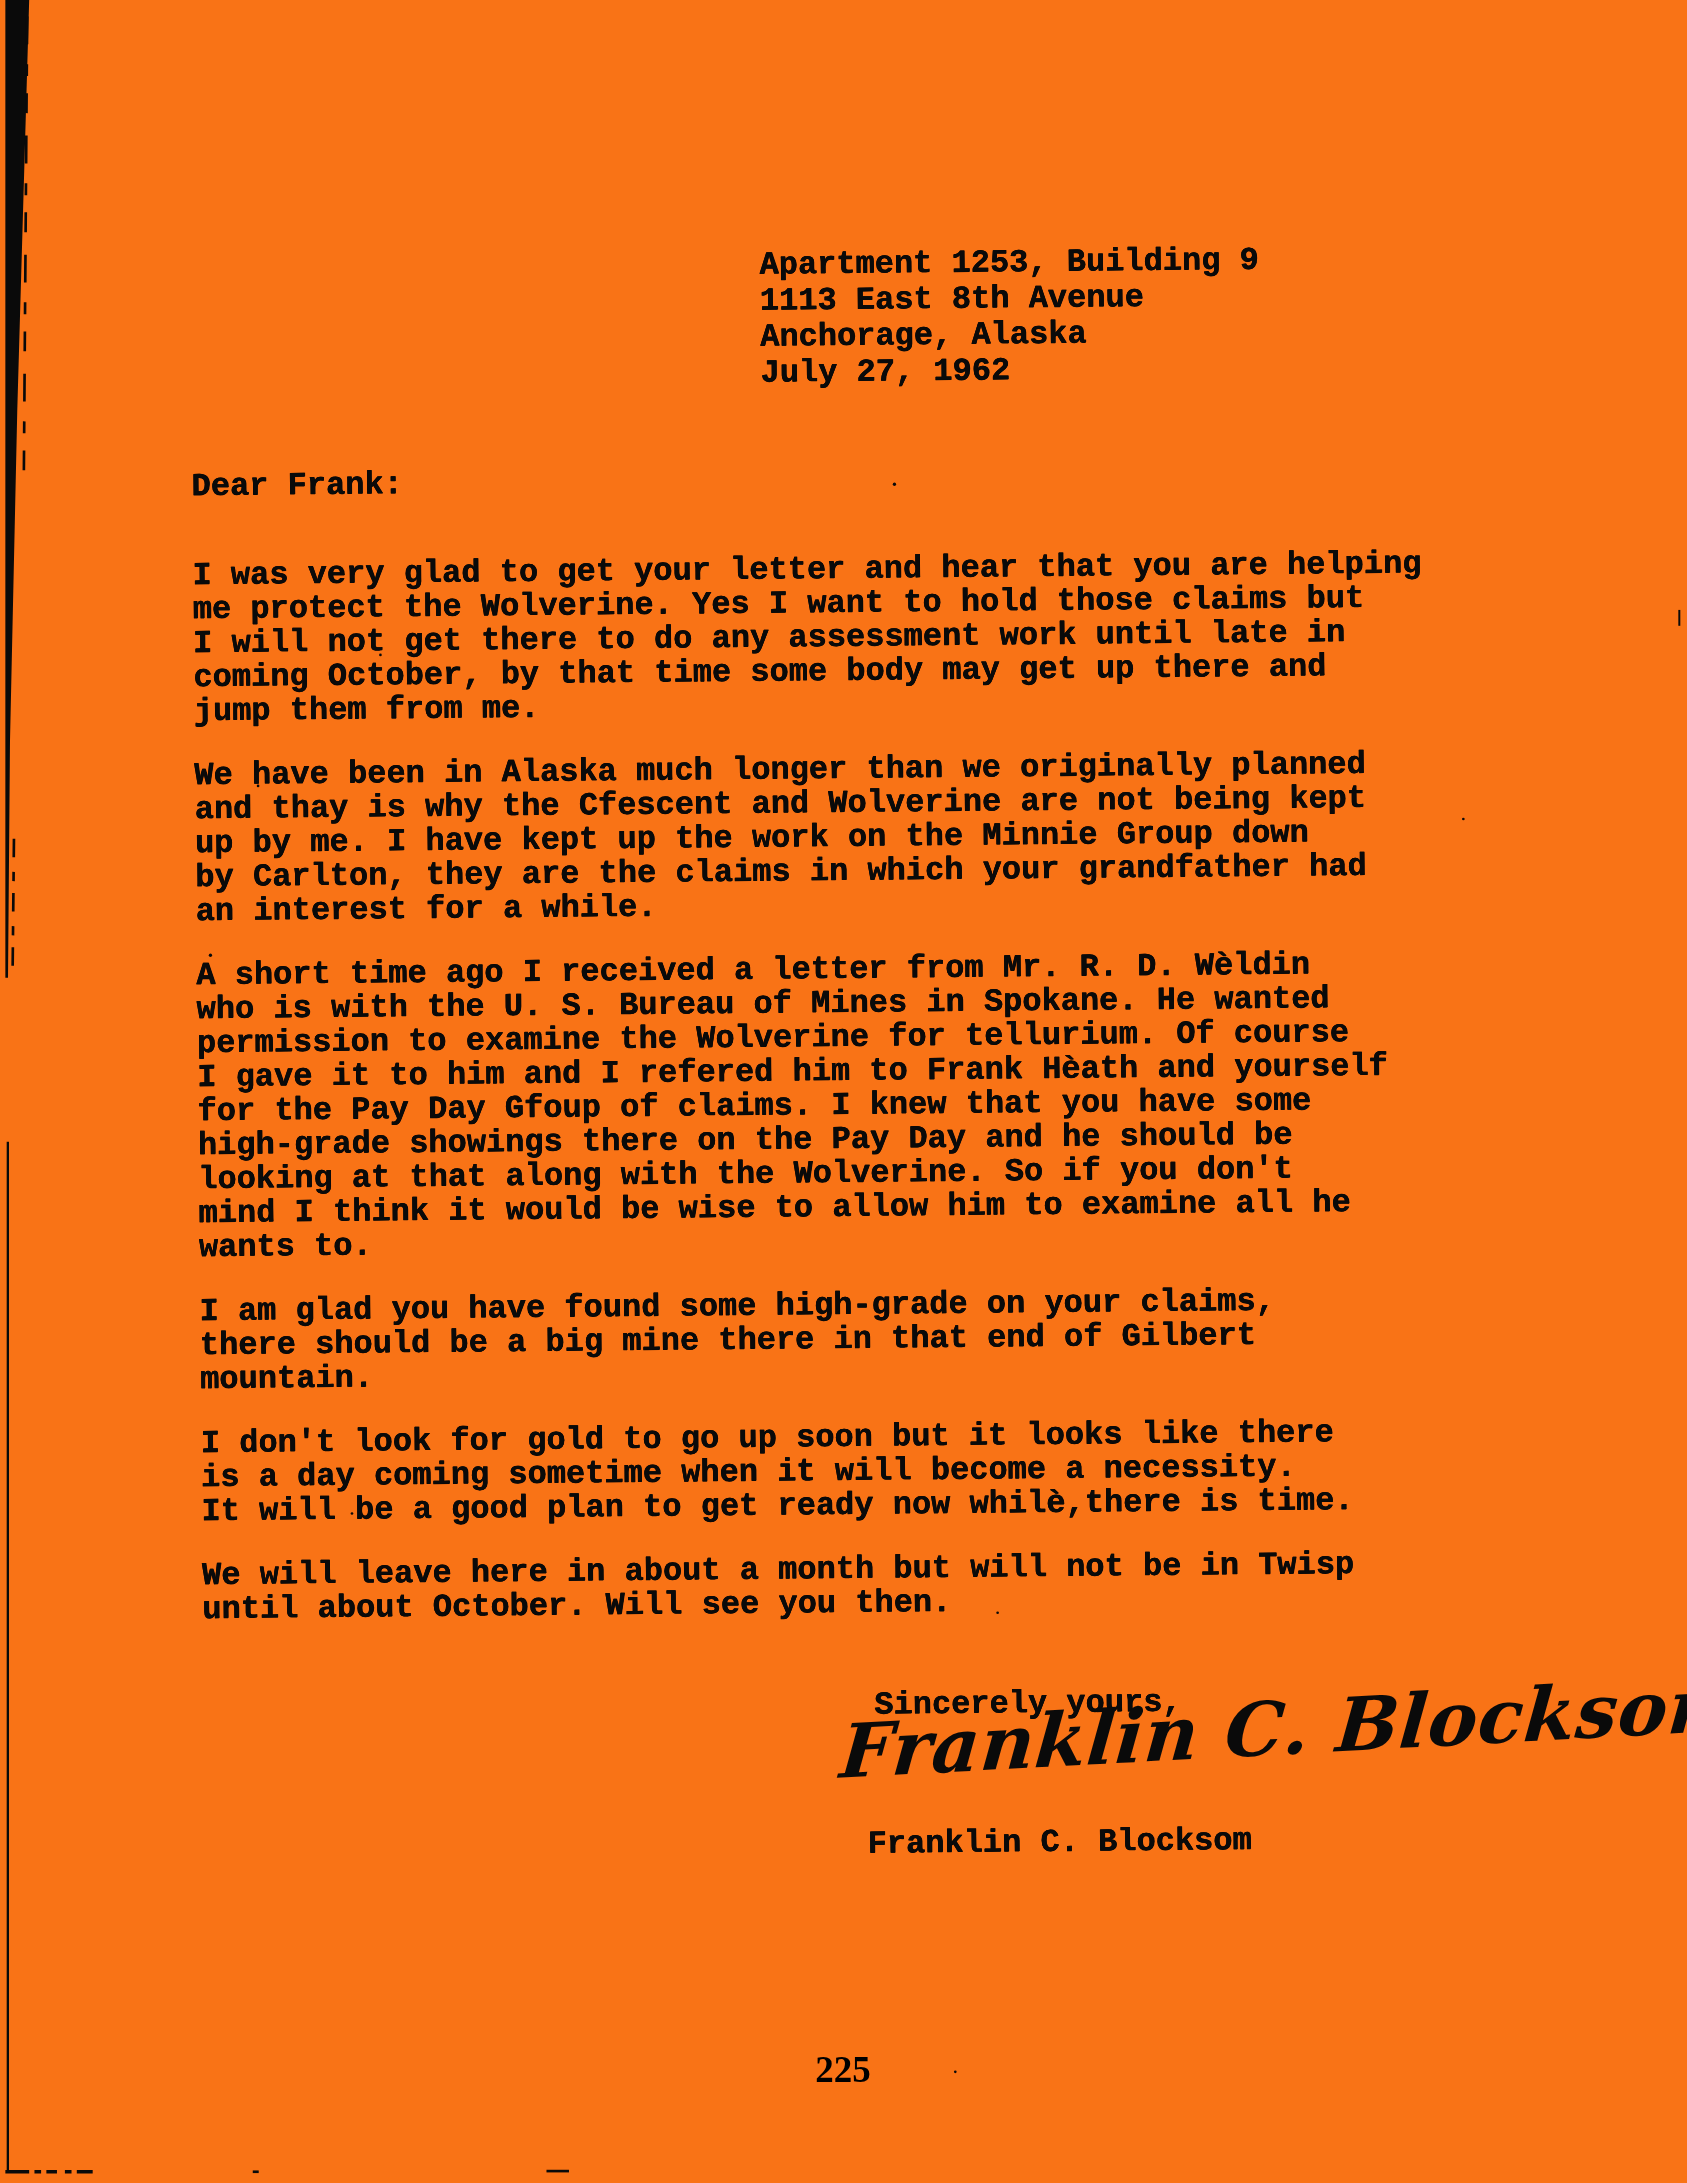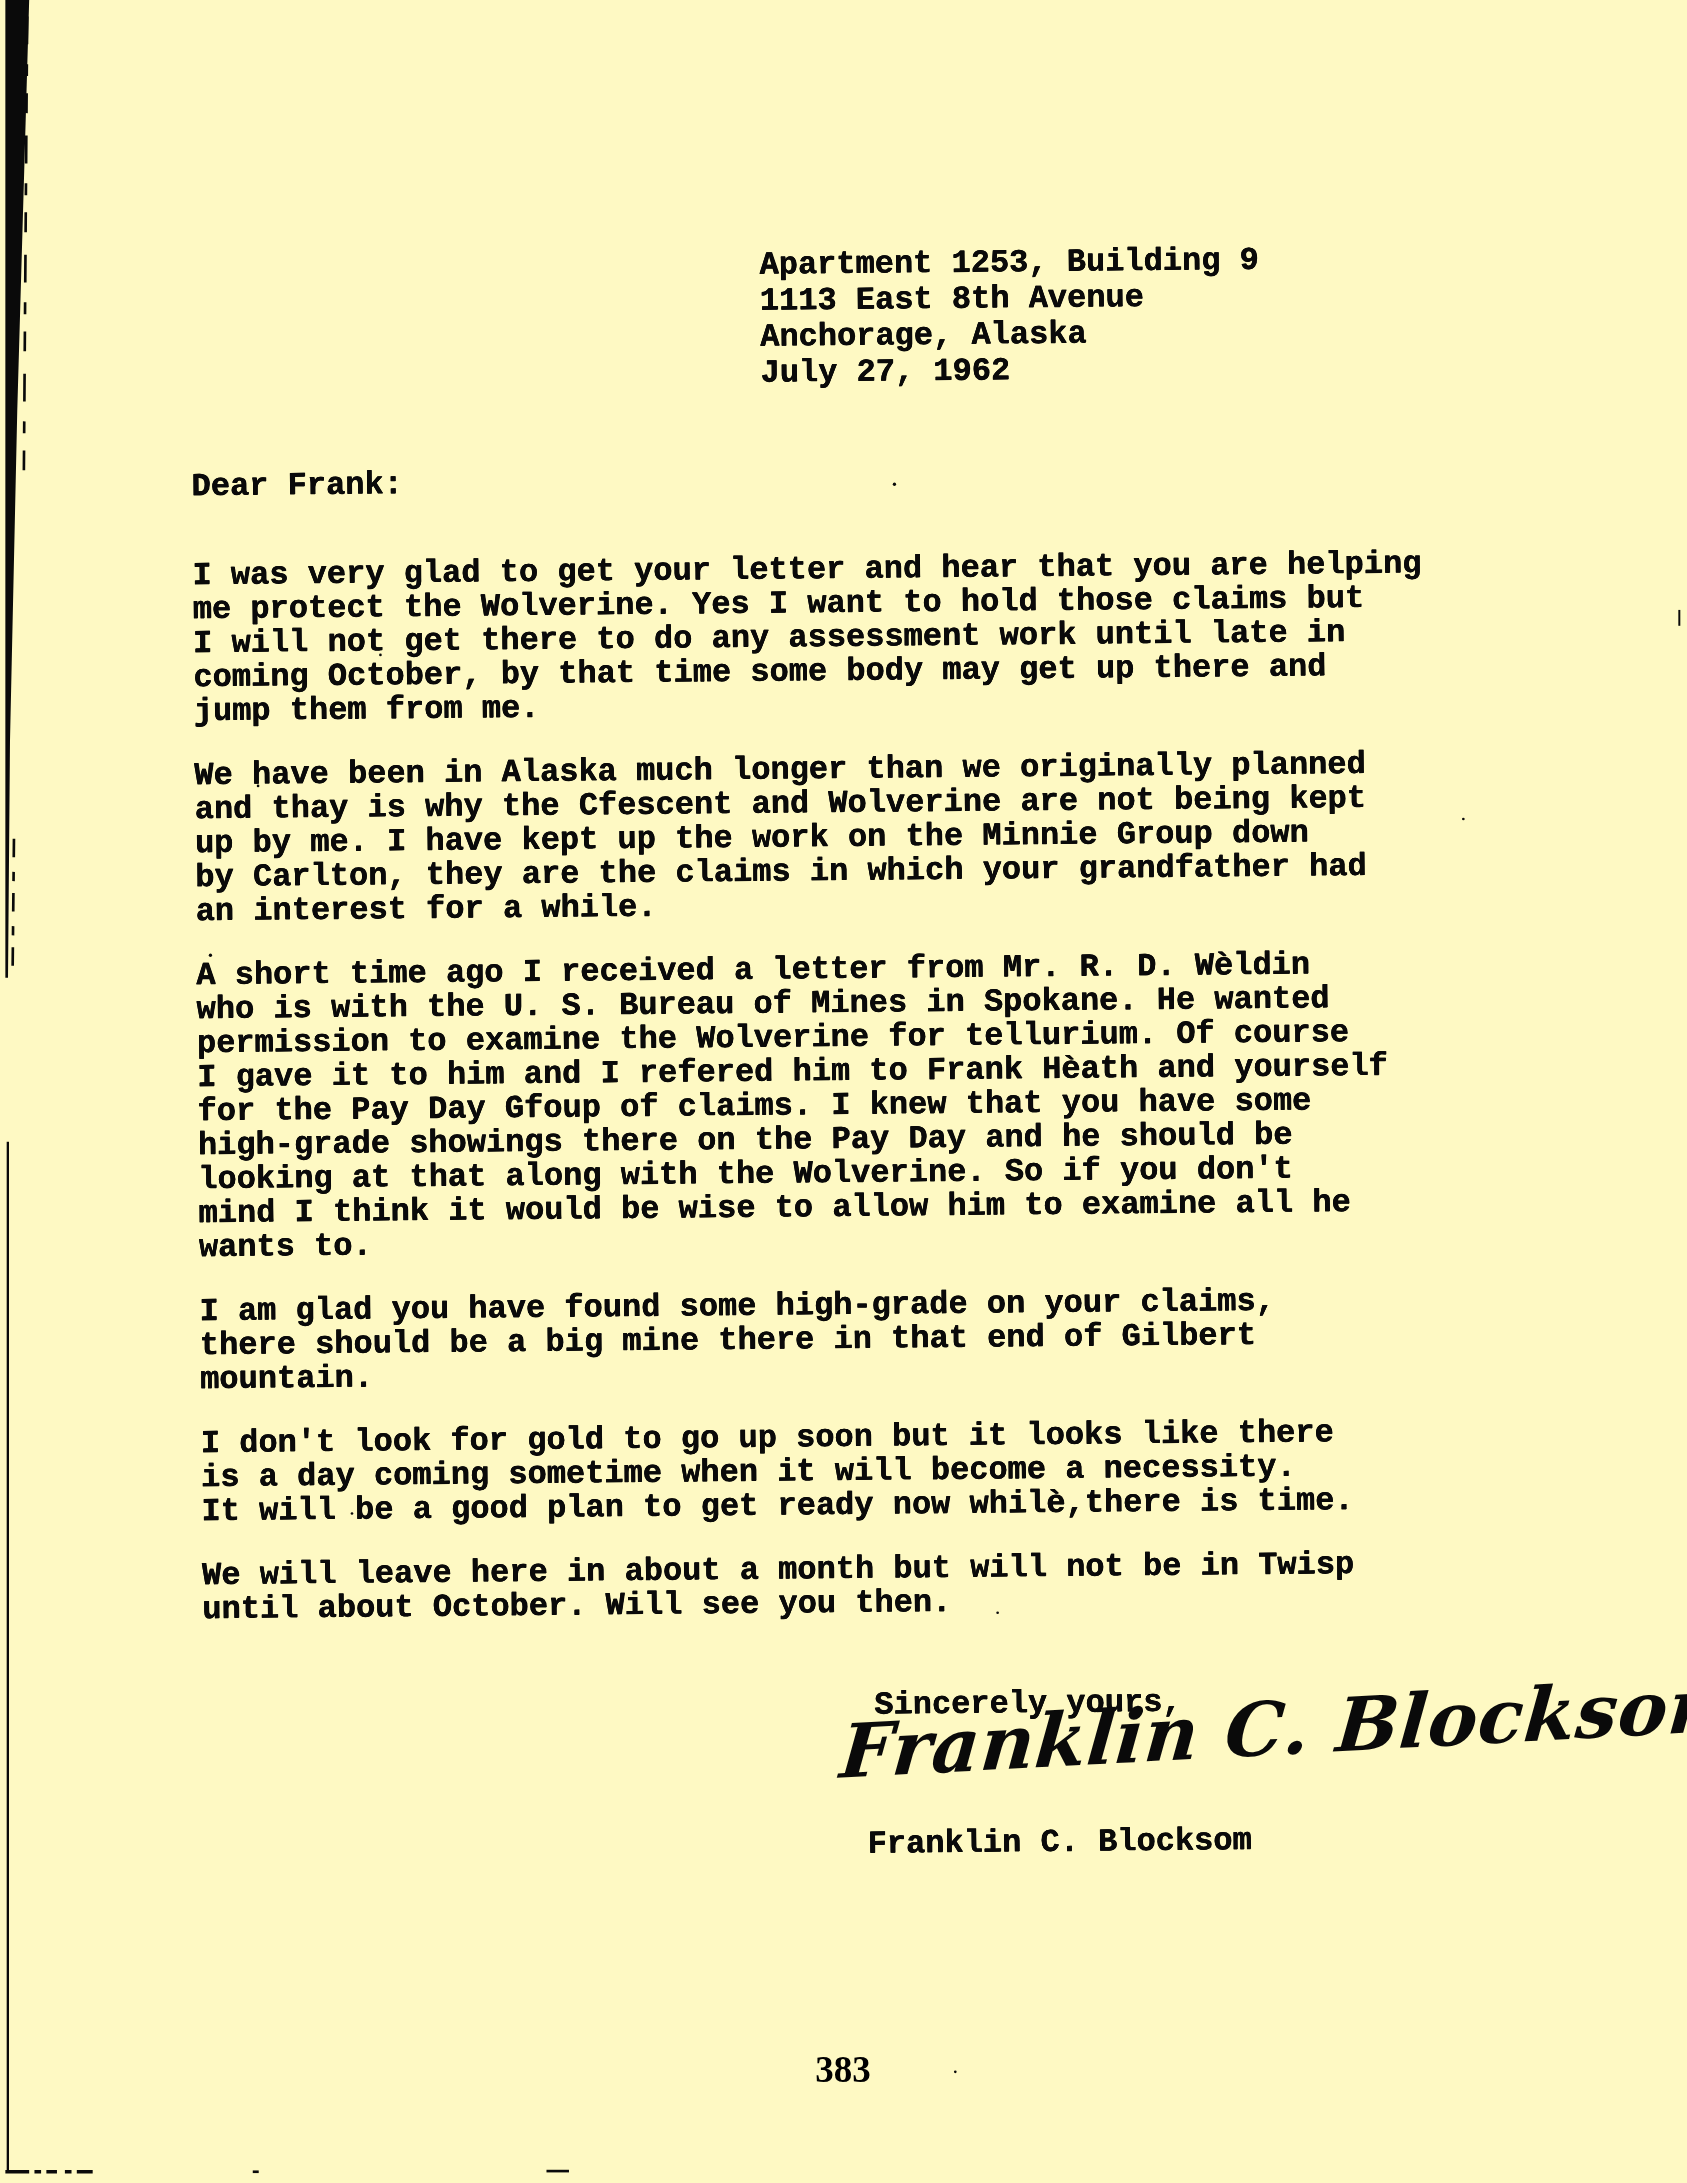--- a/index.html
+++ b/index.html
@@ -4,21 +4,21 @@
 <style>
   html, body {
     margin: 0;
     padding: 0;
     background: #ffffff;
   }
   .page {
     position: relative;
     width: 1687px;
     height: 2183px;
-    background: #fef9c3;
+    background: #f97316;
     overflow: hidden;
     font-family: "Liberation Mono", monospace;
     color: #0a0a0a;
   }
   
   .tilt {
     position: absolute;
     left: 0; top: 0;
     width: 1687px;
     height: 2183px;
@@ -162,16 +162,16 @@
 until about October. Will see you then.</p></div>
 
     <div class="closing typewriter">Sincerely yours,</div>
 
     <div class="signature">Franklin C. Blocksom</div>
 
     <div class="typed-name typewriter">Franklin C. Blocksom</div>
 
   </div>
 
-  <div class="pagenum">383</div>
+  <div class="pagenum">225</div>
 
 </div>
 
 
 </body></html>

